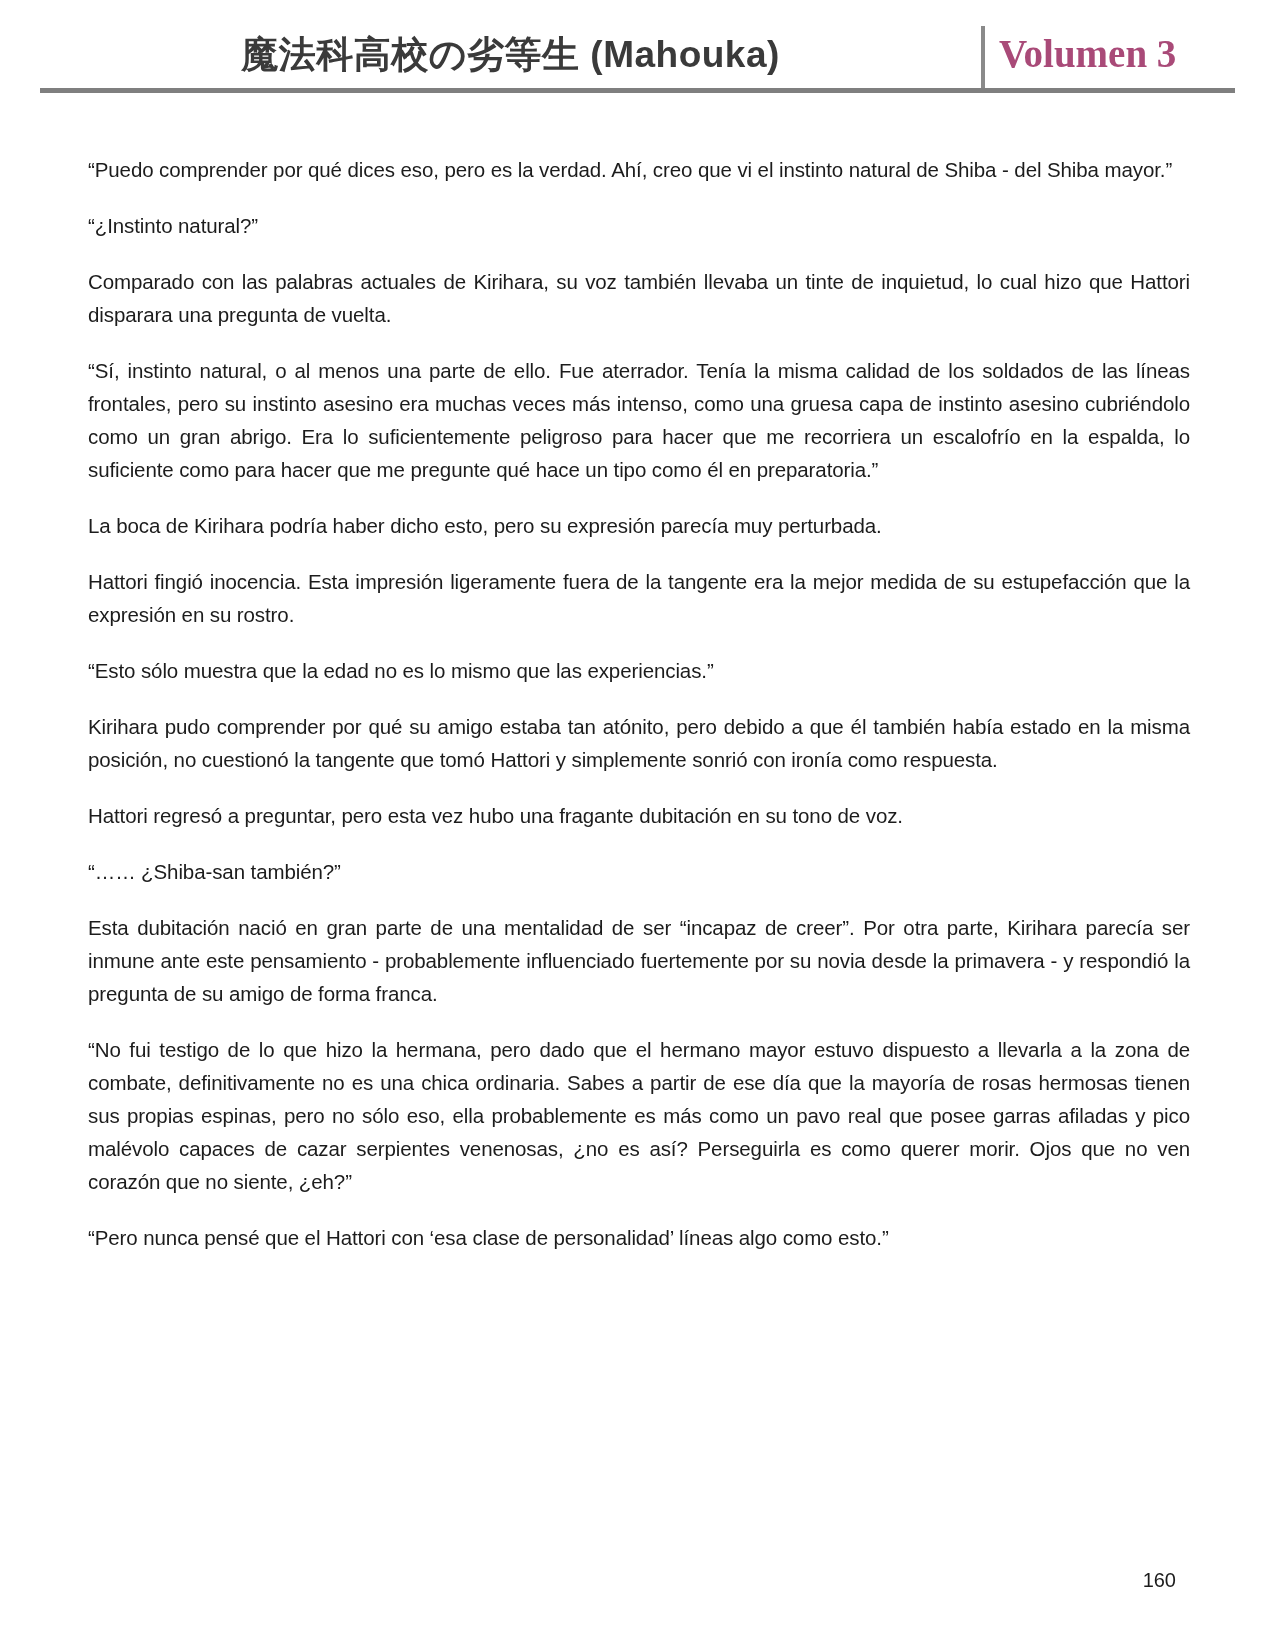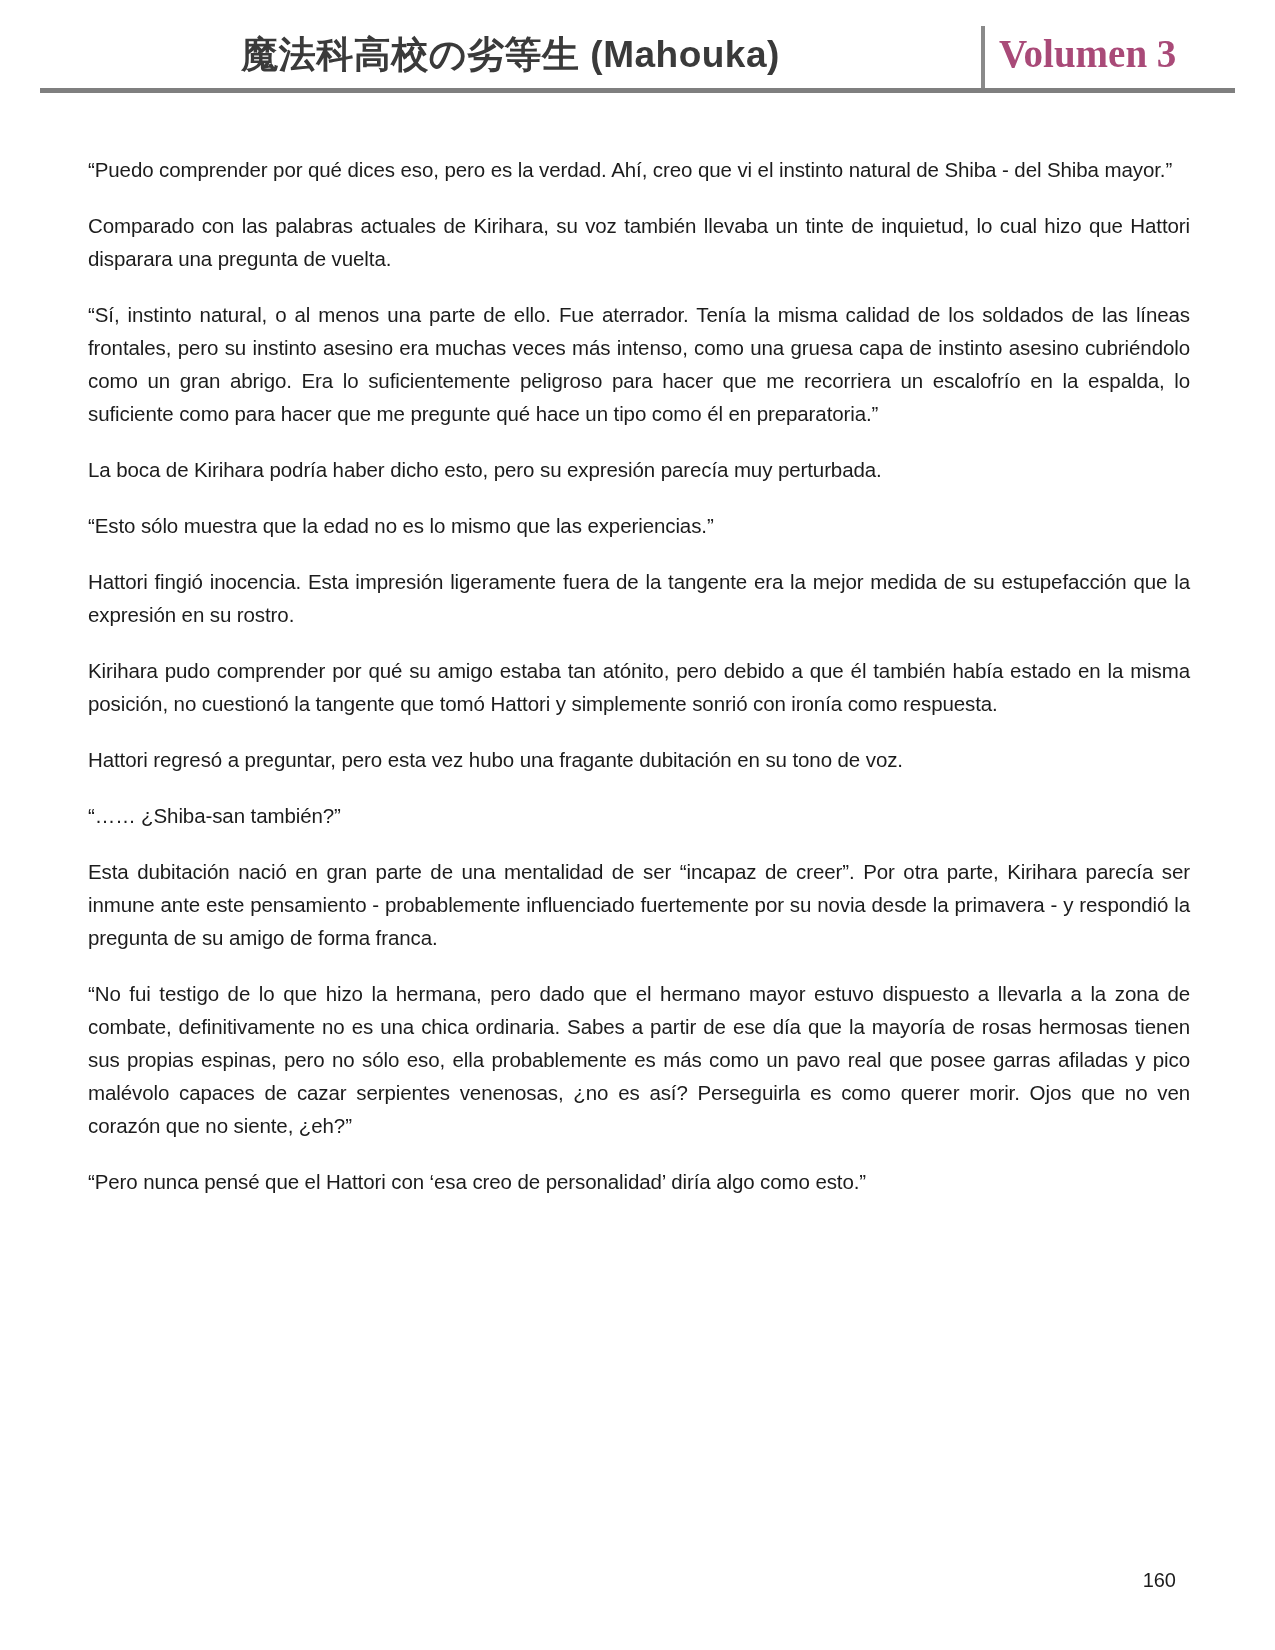--- a/index.html
+++ b/index.html
@@ -100,30 +100,31 @@
     <div class="header-right">
       <span class="volume-label" style="color: rgb(169, 74, 120);">Volumen 3</span>
     </div>
   </header>
 
   <div class="header-rule" style="background: rgb(127, 127, 127);"></div>
 
   <main class="body-text" id="body-container">
 
   <p>“Puedo comprender por qué dices eso, pero es la verdad. Ahí, creo que vi el instinto natural de Shiba - del Shiba mayor.”</p>
+      <p>“¿Instinto natural?”</p>
       <p>Comparado con las palabras actuales de Kirihara, su voz también llevaba un tinte de inquietud, lo cual hizo que Hattori disparara una pregunta de vuelta.</p>
       <p>“Sí, instinto natural, o al menos una parte de ello. Fue aterrador. Tenía la misma calidad de los soldados de las líneas frontales, pero su instinto asesino era muchas veces más intenso, como una gruesa capa de instinto asesino cubriéndolo como un gran abrigo. Era lo suficientemente peligroso para hacer que me recorriera un escalofrío en la espalda, lo suficiente como para hacer que me pregunte qué hace un tipo como él en preparatoria.”</p>
       <p>La boca de Kirihara podría haber dicho esto, pero su expresión parecía muy perturbada.</p>
+      <p>Hattori fingió inocencia. Esta impresión ligeramente fuera de la tangente era la mejor medida de su estupefacción que la expresión en su rostro.</p>
       <p>“Esto sólo muestra que la edad no es lo mismo que las experiencias.”</p>
-      <p>Hattori fingió inocencia. Esta impresión ligeramente fuera de la tangente era la mejor medida de su estupefacción que la expresión en su rostro.</p>
       <p>Kirihara pudo comprender por qué su amigo estaba tan atónito, pero debido a que él también había estado en la misma posición, no cuestionó la tangente que tomó Hattori y simplemente sonrió con ironía como respuesta.</p>
       <p>Hattori regresó a preguntar, pero esta vez hubo una fragante dubitación en su tono de voz.</p>
       <p>“…… ¿Shiba-san también?”</p>
       <p>Esta dubitación nació en gran parte de una mentalidad de ser “incapaz de creer”. Por otra parte, Kirihara parecía ser inmune ante este pensamiento - probablemente influenciado fuertemente por su novia desde la primavera - y respondió la pregunta de su amigo de forma franca.</p>
       <p>“No fui testigo de lo que hizo la hermana, pero dado que el hermano mayor estuvo dispuesto a llevarla a la zona de combate, definitivamente no es una chica ordinaria. Sabes a partir de ese día que la mayoría de rosas hermosas tienen sus propias espinas, pero no sólo eso, ella probablemente es más como un pavo real que posee garras afiladas y pico malévolo capaces de cazar serpientes venenosas, ¿no es así? Perseguirla es como querer morir. Ojos que no ven corazón que no siente, ¿eh?”</p>
-      <p>“Pero nunca pensé que el Hattori con ‘esa creo de personalidad’ diría algo como esto.”</p>
+      <p>“Pero nunca pensé que el Hattori con ‘esa clase de personalidad’ líneas algo como esto.”</p>
     </main>
 
   <footer class="footer">
     <span class="page-number">160</span>
   </footer>
 
 </div>
 
 </body></html>

